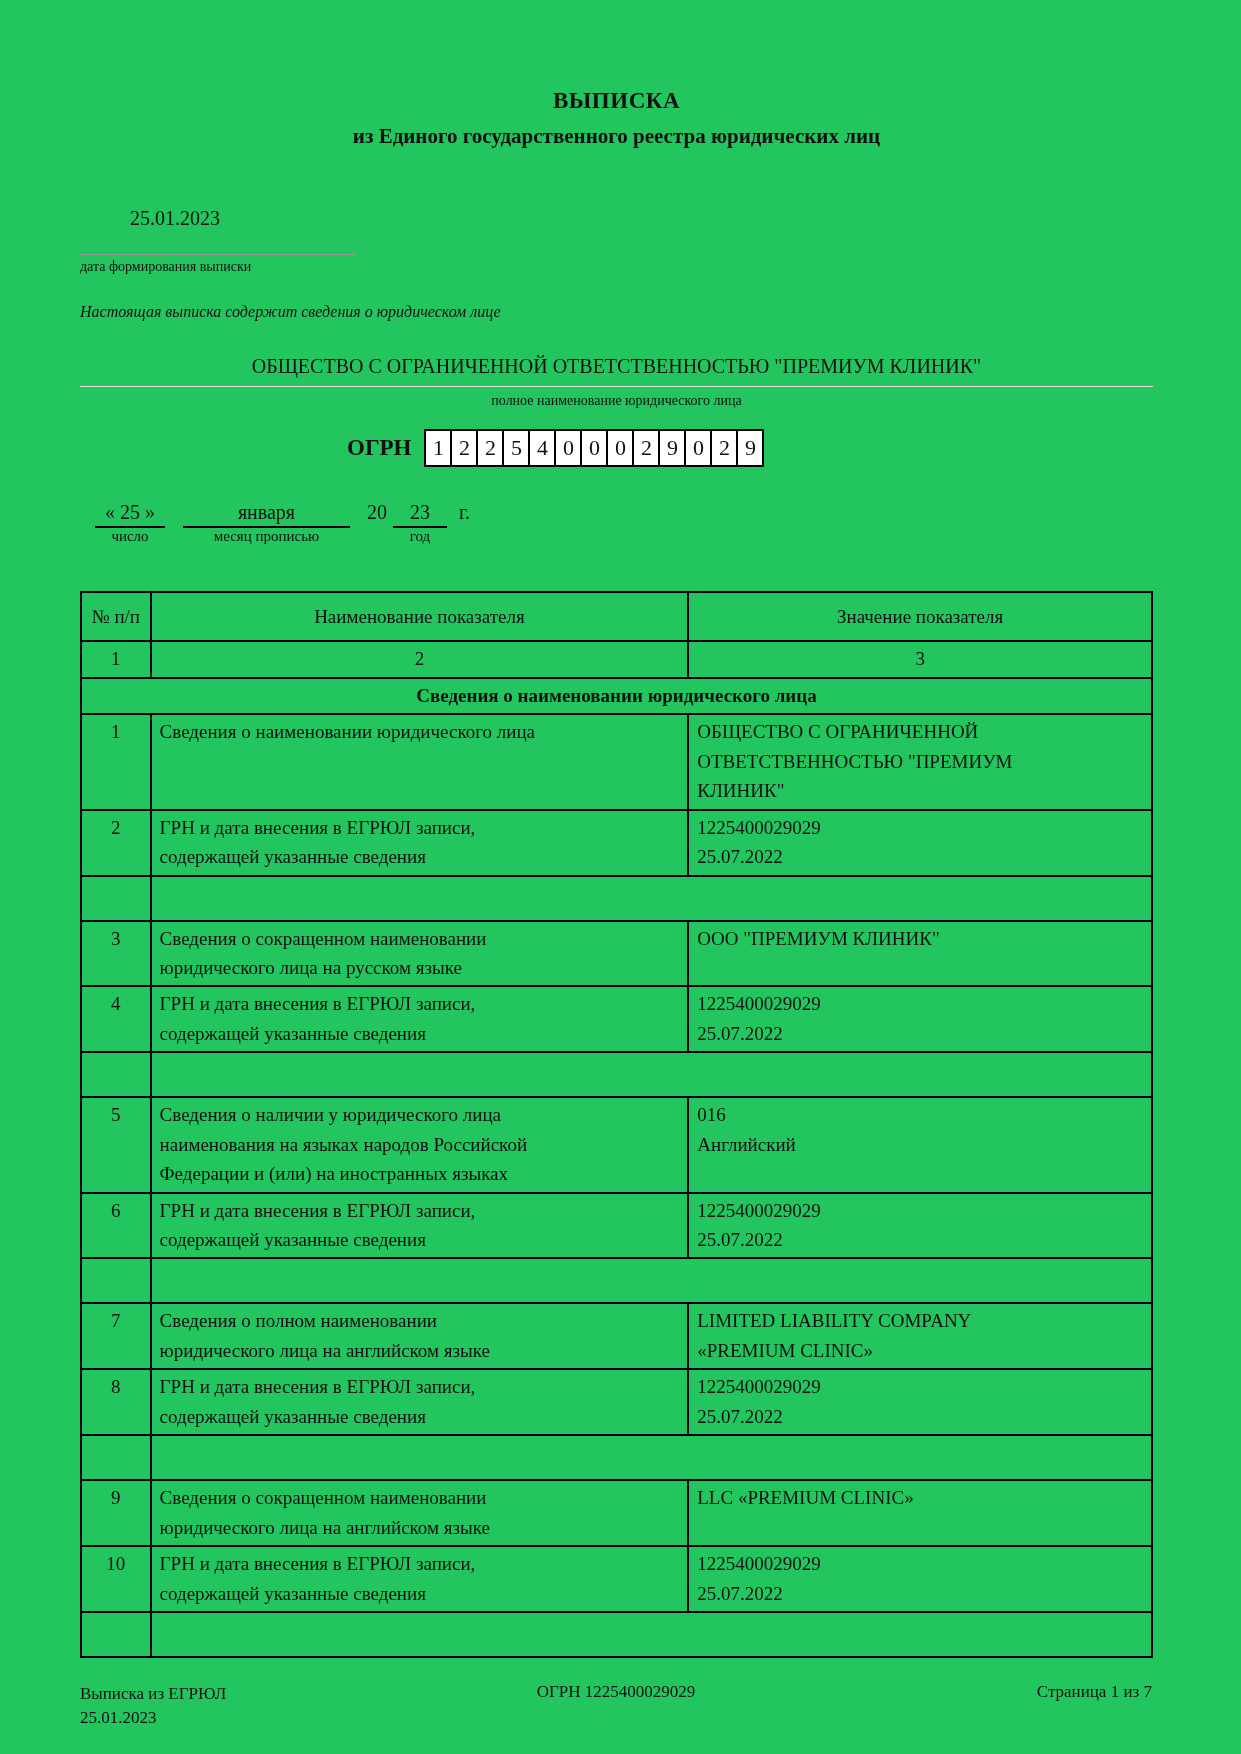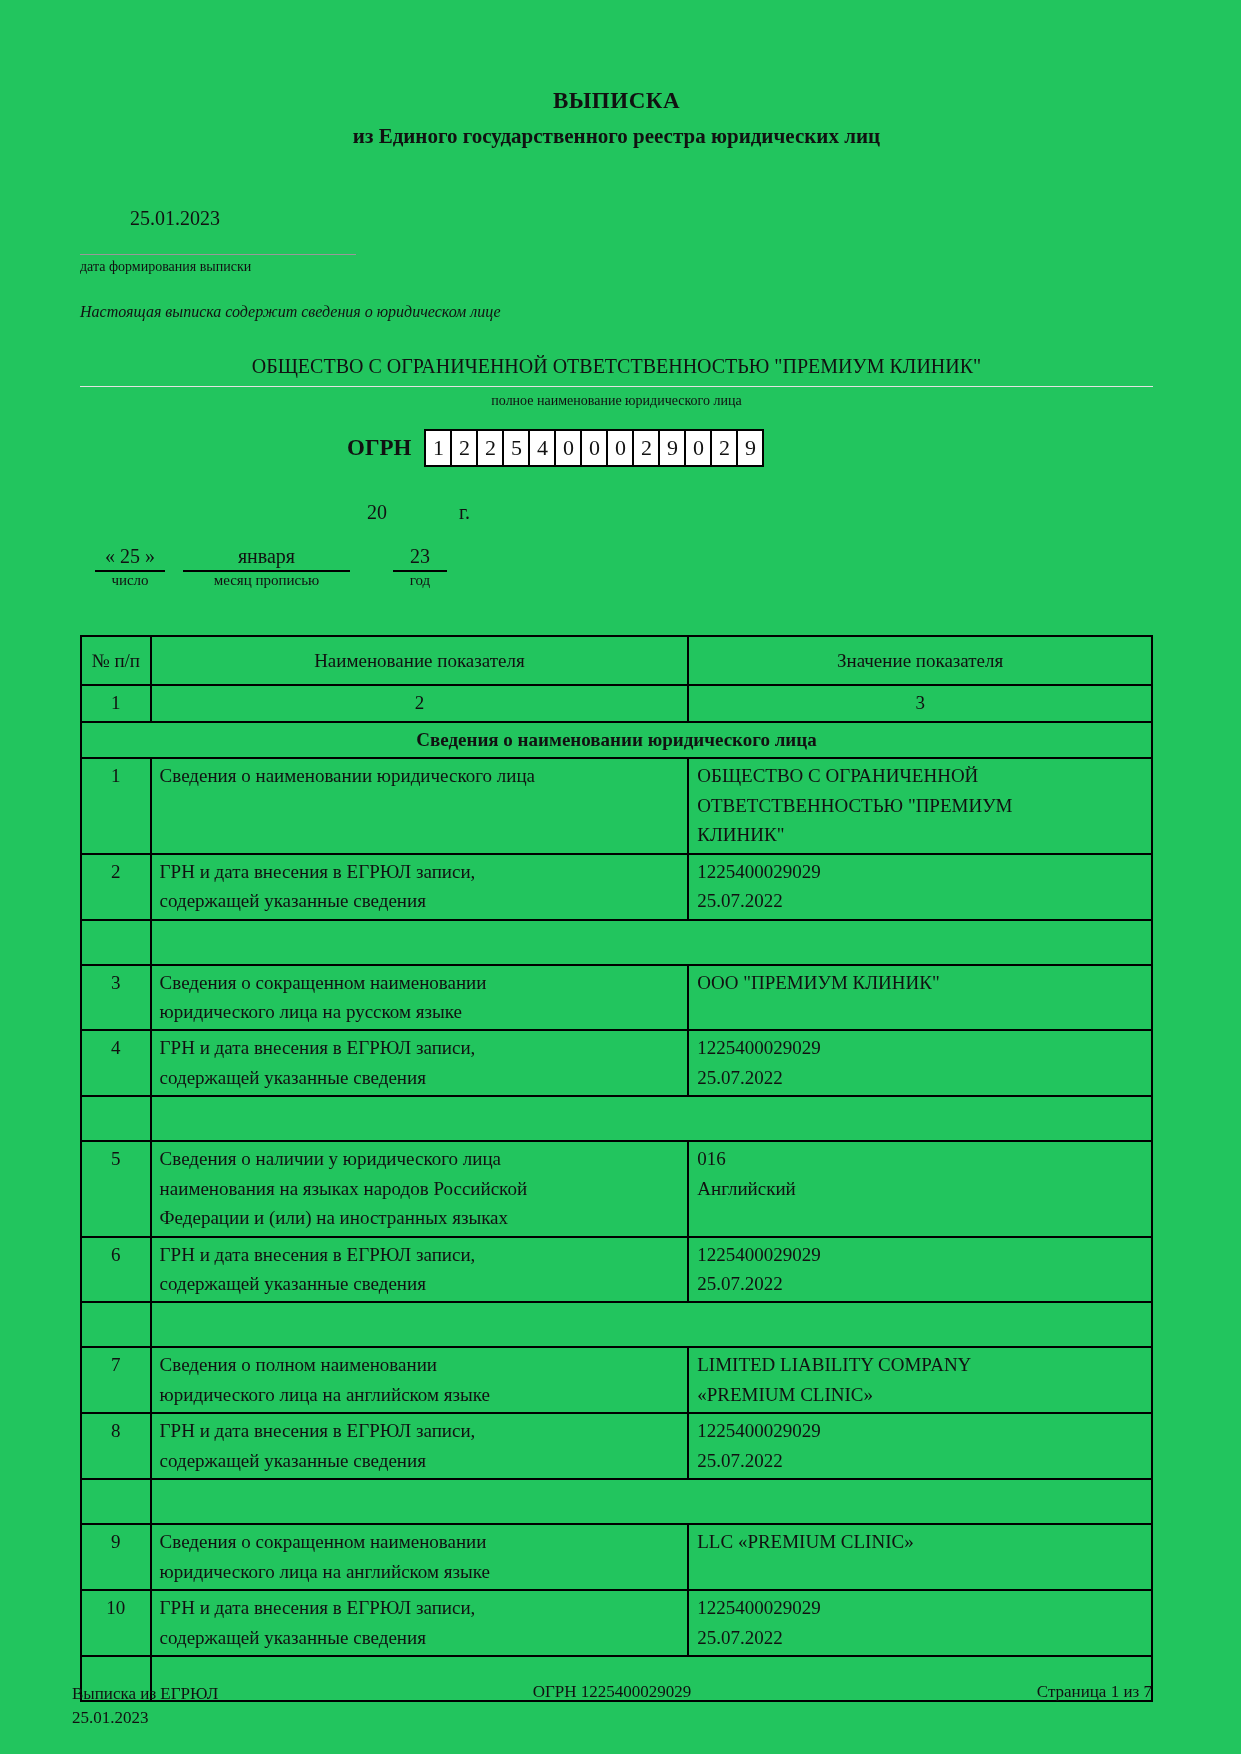--- a/index.html
+++ b/index.html
@@ -91,21 +91,20 @@
     margin-left: 15px;
     display: flex;
     align-items: flex-start;
     font-size: 20px;
   }
   .dp-field { text-align: center; }
   .dp-value {
     border-bottom: 2px solid #000;
     padding: 0 4px 2px 4px;
     white-space: nowrap;
-    margin-top: 44px;
   }
   .dp-label { font-size: 15px; }
   .dp-day { min-width: 70px; }
   .dp-month { min-width: 167px; margin-left: 18px; }
   .dp-century { margin-left: 17px; padding-top: 0; }
   .dp-year { min-width: 54px; margin-left: 6px; }
   .dp-suffix { margin-left: 12px; }
 
   table.main {
     margin-top: 46px;
@@ -130,21 +129,21 @@
   tr.section td {
     text-align: center;
     font-weight: bold;
   }
   td.c-num { text-align: center; padding-left: 2px; padding-right: 2px; }
   td.c-name, td.c-value { white-space: pre-line; }
   tr.spacer td { height: 38px; }
 
   .footer {
     position: absolute;
-    left: 72px;
+    left: 80px;
     right: 89px;
     top: 1682px;
     font-size: 17px;
     display: flex;
     align-items: flex-start;
   }
   .footer-left { width: 33%; line-height: 1.4; }
   .footer-center { width: 34%; text-align: center; }
   .footer-right { width: 33%; text-align: right; }
 </style>

